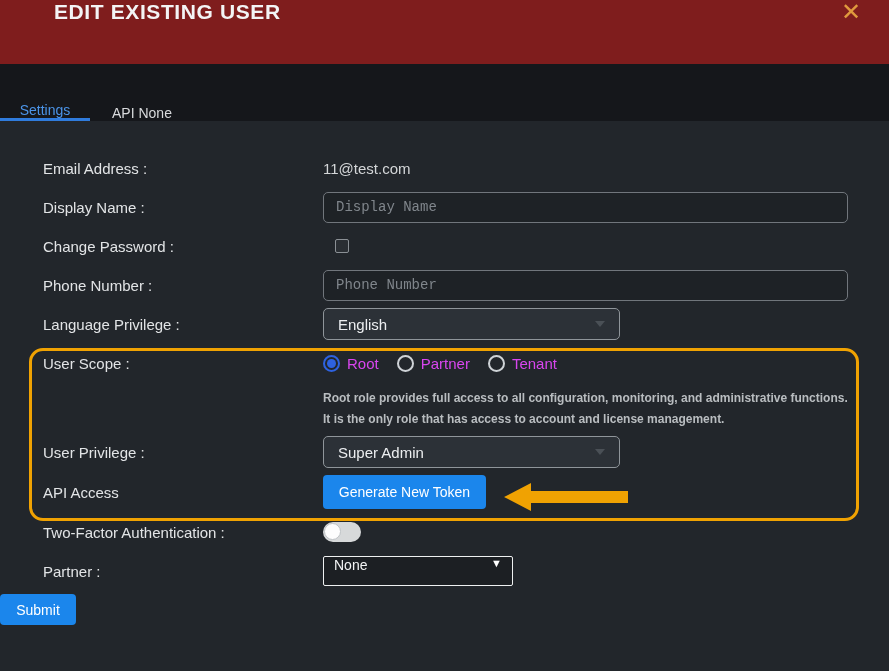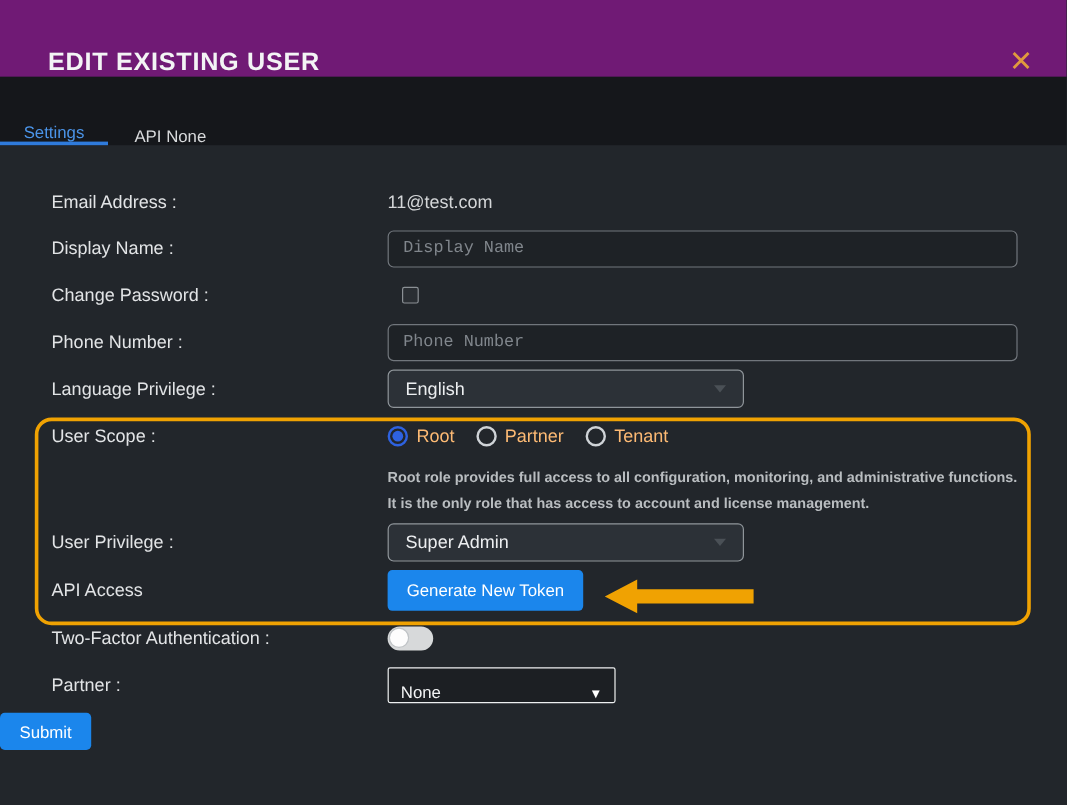--- a/index.html
+++ b/index.html
@@ -1,20 +1,20 @@
 <!DOCTYPE html>
 <html><head>
 <meta charset="utf-8">
 <style>
   *{box-sizing:border-box;margin:0;padding:0}
   html,body{width:889px;height:671px}
   body{font-family:"Liberation Sans",sans-serif;background:#212529;color:#e4e6e8}
   .page{position:relative;width:889px;height:671px;overflow:hidden;background:#22262b}
 
-  .header{height:64px;background:#701a75;display:flex;align-items:flex-end;padding:0 28px 0 40px}
+  .header{height:64px;background:#7f1d1d;display:flex;align-items:flex-start;padding:0 28px 0 54px}
   .title{font-size:21px;font-weight:700;letter-spacing:.6px;color:#f3f4f5}
   .close{margin-left:auto;font-size:24px;color:#e09a3e;cursor:pointer;line-height:1;font-weight:400}
 
   .tabs{height:57px;background:#15171b;display:flex;align-items:flex-end}
   .tab{display:flex;align-items:center;justify-content:center;font-size:14px;color:#d8dadc;cursor:pointer}
   .tab.settings{width:90px;color:#4b94e8;border-bottom:3px solid #2f7bdc}
   .tab.api{padding:0 22px}
 
   .main{padding-top:31px}
   .row{display:flex;align-items:center;min-height:32px;margin-bottom:7px;padding:0 24px 0 43px}
@@ -27,37 +27,37 @@
   .checkbox{appearance:none;-webkit-appearance:none;width:14px;height:14px;border:1px solid #8b9095;background:#2a2e33;border-radius:2px;margin-left:12px;cursor:pointer}
 
   .select{width:297px;height:32px;background:#2c3137;border:1px solid #8f959a;border-radius:5px;display:flex;align-items:center;padding:0 14px;font-size:15px;color:#eceef0;cursor:pointer}
   .caret{margin-left:auto;width:0;height:0;border-left:5px solid transparent;border-right:5px solid transparent;border-top:6px solid #4a5056}
 
   .radio-group{display:flex;align-items:center;gap:18px}
   .radio{display:flex;align-items:center;gap:7px;cursor:pointer}
   .radio-circle{width:17px;height:17px;border-radius:50%;border:2px solid #cfd3d7;background:transparent;position:relative}
   .radio.selected .radio-circle{border-color:#2e62e0}
   .radio.selected .radio-circle::after{content:"";position:absolute;inset:2px;border-radius:50%;background:#2e62e0}
-  .radio-label{font-size:15px;color:#fdba74}
+  .radio-label{font-size:15px;color:#d946ef}
 
   .help{padding:2px 24px 0 323px;margin-bottom:6px}
   .help div{font-size:12px;font-weight:700;color:#b9bdc0;line-height:21px}
 
   .btn-blue{background:#1b86ec;color:#fff;border:none;border-radius:4px;font-size:14px;font-family:inherit;cursor:pointer}
   .btn-token{width:163px;height:34px}
   .btn-submit{width:76px;height:31px;font-size:14px}
   .row.api{min-height:34px}
   .row.twofactor{margin-top:4px}
   .submit-row{display:flex;justify-content:flex-start;padding-right:24px;margin-top:2px}
   .row.scope{margin-top:6px}
 
   .toggle{width:38px;height:20px;border-radius:10px;background:#d7d9da;position:relative;cursor:pointer}
   .toggle-knob{position:absolute;left:1px;top:1px;width:17px;height:17px;border-radius:50%;background:#fdfdfd;border:1px solid #bfc3c6}
 
-  .select-native{width:190px;height:30px;background:#1c1f23;border:1px solid #eef0f1;border-radius:2px;display:flex;align-items:flex-end;padding:0 10px;font-size:14px;color:#f2f3f4;cursor:pointer}
+  .select-native{width:190px;height:30px;background:#1c1f23;border:1px solid #eef0f1;border-radius:2px;display:flex;align-items:flex-start;padding:0 10px;font-size:14px;color:#f2f3f4;cursor:pointer}
   .select-native .caret-glyph{margin-left:auto;font-size:11px;color:#ffffff}
 
   .highlight-box{position:absolute;left:29px;top:348px;width:830px;height:173px;border:3px solid #f0a202;border-radius:14px;pointer-events:none}
   .arrow-svg{position:absolute;left:504px;top:481px;pointer-events:none}
 </style>
 </head>
 <body>
 
 <div class="page">
 

